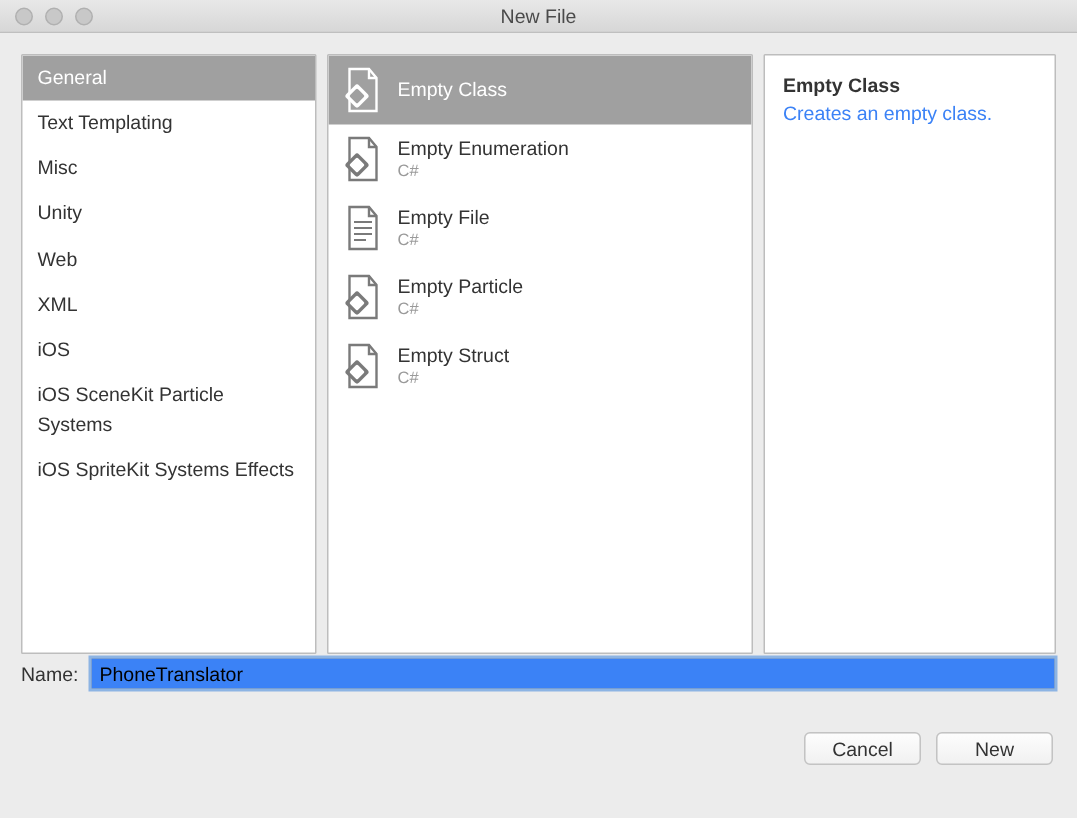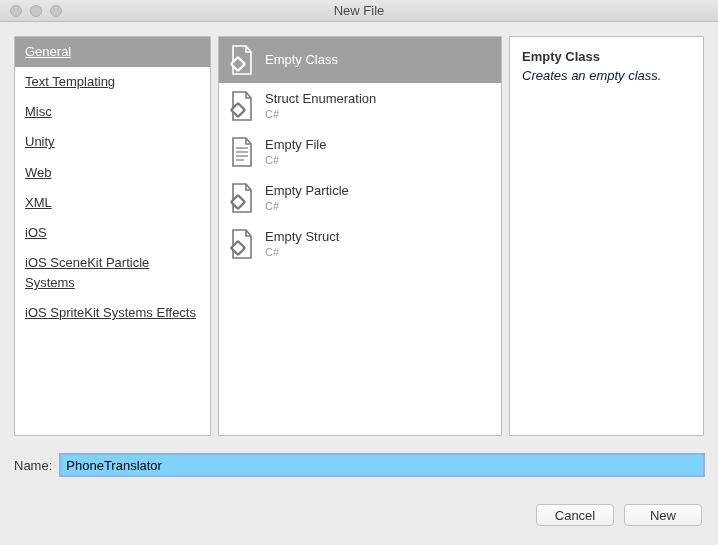--- a/index.html
+++ b/index.html
@@ -54,21 +54,20 @@
 }
 .panel.categories { width: 197px; flex: 0 0 197px; }
 .panel.templates  { width: 284px; flex: 0 0 284px; }
 .panel.desc       { flex: 1; padding: 12px 12px; }
 .cat-item {
   padding: 5px 10px;
   font-size: 13px;
   color: #333;
   cursor: default;
   line-height: 1.55;
-  text-decoration: underline;
 }
 .cat-item.selected {
   background: #a0a0a0;
   color: #fff;
 }
 .tmpl-item {
   display: flex;
   align-items: center;
   gap: 10px;
   padding: 7px 10px;
@@ -81,38 +80,38 @@
   width: 26px; height: 32px;
   flex: 0 0 26px;
   position: relative;
 }
 .tmpl-icon svg { width: 100%; height: 100%; display: block; }
 .tmpl-text { display: flex; flex-direction: column; line-height: 1.2; }
 .tmpl-label { font-size: 13px; color: #333; }
 .tmpl-sub   { font-size: 11px; color: #9a9a9a; margin-top: 1px; }
 .tmpl-item.selected .tmpl-label { color: #fff; }
 .desc-title { font-weight: 600; font-size: 13px; margin-bottom: 4px; }
-.desc-body  { font-size: 13px; color: #0f172a; font-style: italic; }
+.desc-body  { font-size: 13px; color: #3b82f6; }
 .name-row {
   display: flex;
   align-items: center;
   gap: 8px;
-  margin-top: 18px;
+  margin-top: 2px;
 }
 .name-label { font-size: 13px; color: #333; }
 .name-input {
   flex: 1;
   height: 22px;
   border: 1px solid #8f8f8f;
   outline: 2px solid #8db4e3;
   outline-offset: -1px;
   padding: 2px 5px;
   font-size: 13px;
   font-family: inherit;
-  background: #7dd3fc;
+  background: #3b82f6;
 }
 .button-row {
   display: flex;
   justify-content: flex-end;
   gap: 10px;
   margin-top: 28px;
   padding-right: 2px;
   align-items: flex-end;
 }
 .btn {
@@ -173,21 +172,21 @@
             <svg viewBox="0 0 26 32">
               <path d="M4 2 H17 L22 8 V30 H4 Z" fill="none" stroke="#7a7a7a" stroke-width="1.6"></path>
               <path d="M17 2 V8 H22" fill="none" stroke="#7a7a7a" stroke-width="1.6"></path>
               <g transform="translate(3,14)">
                 <rect x="0" y="0" width="12" height="12" rx="2" fill="#7a7a7a" transform="rotate(45 6 6)"></rect>
                 <rect x="2.3" y="2.3" width="7.4" height="7.4" rx="1" fill="#ffffff" transform="rotate(45 6 6)"></rect>
               </g>
             </svg>
           </div>
           <div class="tmpl-text">
-            <span class="tmpl-label">Struct Enumeration</span>
+            <span class="tmpl-label">Empty Enumeration</span>
             <span class="tmpl-sub">C#</span>
           </div>
         </div>
         <div class="tmpl-item">
           <div class="tmpl-icon">
             <svg viewBox="0 0 26 32">
               <path d="M4 2 H17 L22 8 V30 H4 Z" fill="none" stroke="#7a7a7a" stroke-width="1.6"></path>
               <path d="M17 2 V8 H22" fill="none" stroke="#7a7a7a" stroke-width="1.6"></path>
               <line x1="7" y1="12" x2="19" y2="12" stroke="#7a7a7a" stroke-width="1.2"></line>
               <line x1="7" y1="16" x2="19" y2="16" stroke="#7a7a7a" stroke-width="1.2"></line>

